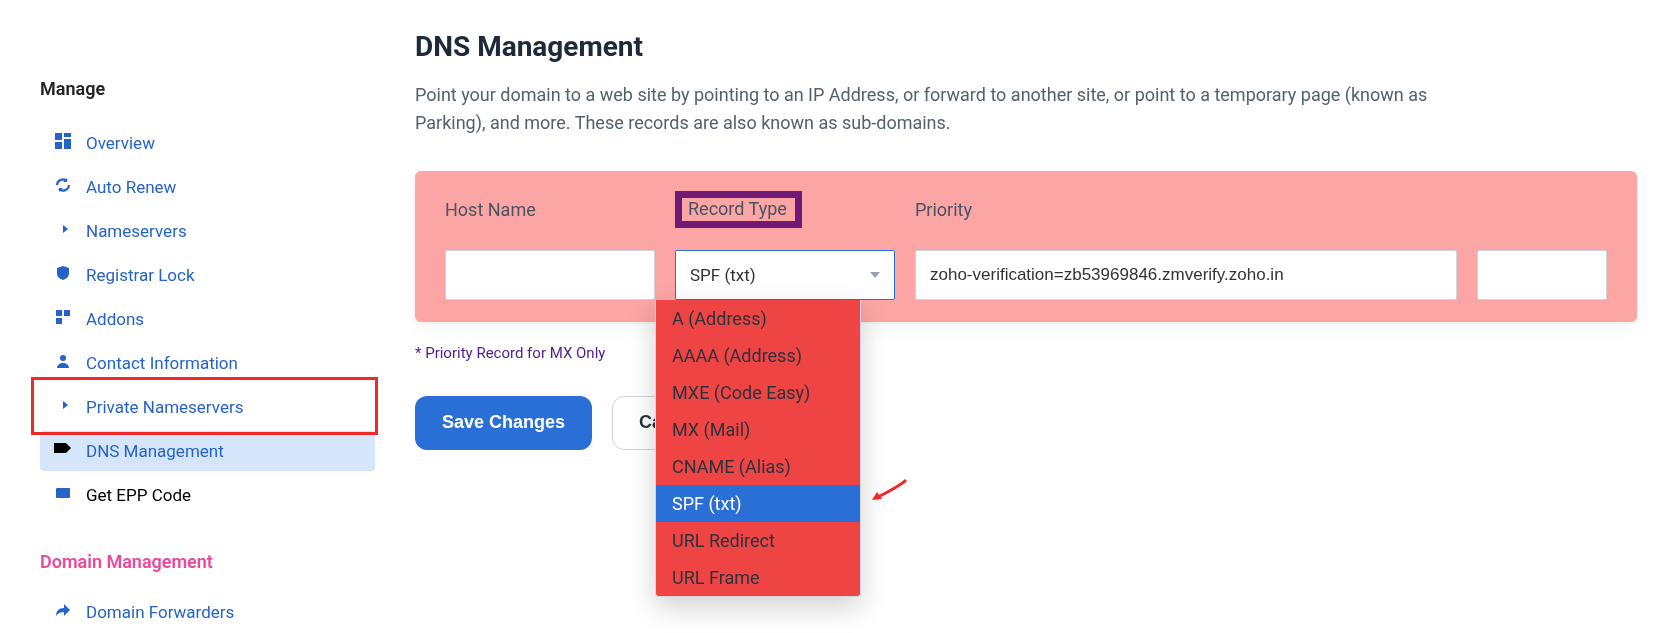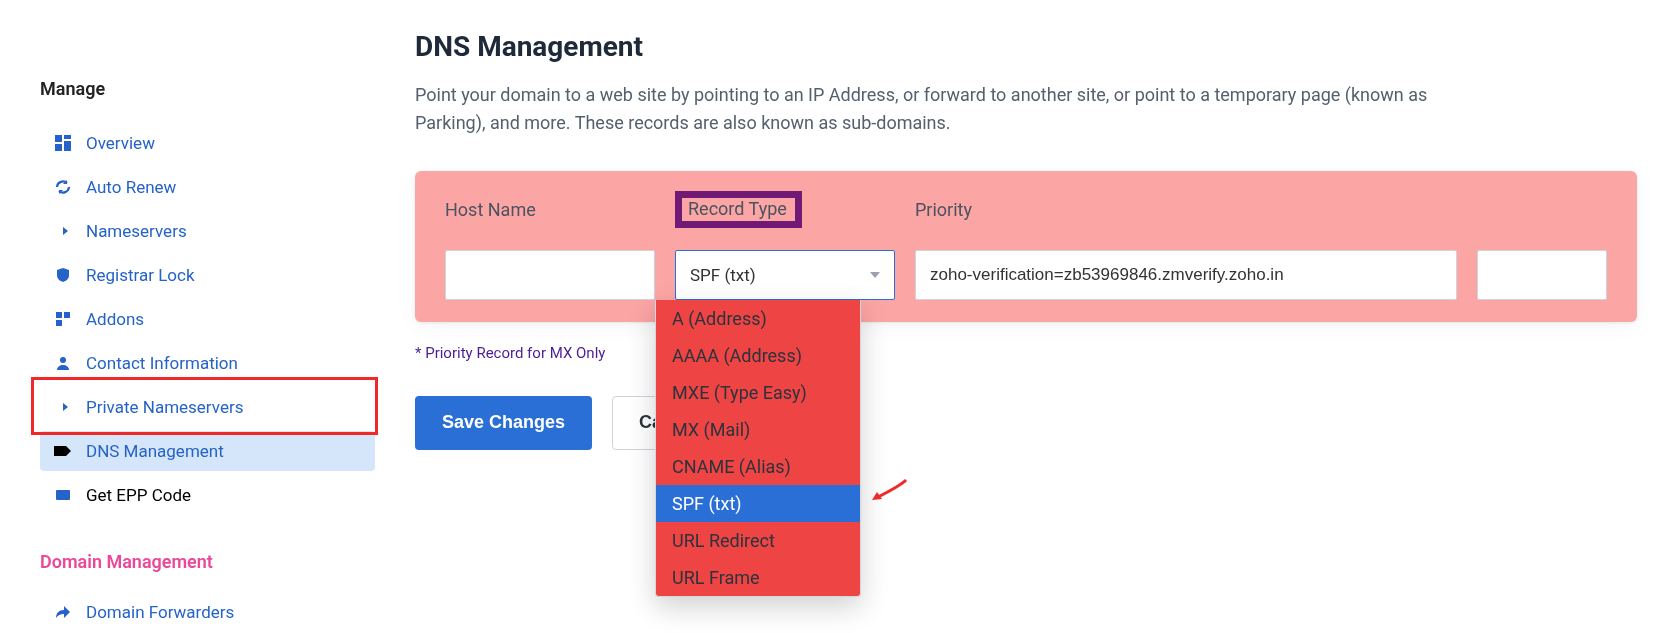--- a/index.html
+++ b/index.html
@@ -12,21 +12,21 @@
     position: relative;
     overflow: hidden;
   }
   .layout { display: flex; padding: 30px 40px 0 40px; gap: 40px; }
   .sidebar { width: 335px; flex: 0 0 335px; margin-top: 48px; }
   .sidebar h3 {
     font-size: 18px; font-weight: 600; color: #222; margin-bottom: 24px;
   }
   .side-list { list-style: none; }
   .side-item {
-    display: flex; align-items: center; gap: 14px;
+    display: flex; align-items: flex-start; gap: 14px;
     padding: 10px 14px; margin-bottom: 4px;
     font-size: 17px; color: #2563c9; cursor: pointer;
     border-radius: 4px;
   }
   .side-item .ic { width: 18px; display:flex; align-items:center; justify-content:center; color:#2563c9; }
   .side-item.active { background: #d6e6fa; color:#2563c9; }
   .side-item.active .ic { color:#000; }
   .side-item.epp { color:#000; }
   .side-item.epp .ic { color:#2563c9; }
   .sidebar h4 {
@@ -77,21 +77,21 @@
   }
   .select-box .caret {
     width:0;height:0;border-left:5px solid transparent;border-right:5px solid transparent;border-top:6px solid #9aa2ad;
   }
 
   .note { font-size: 15px; color:#4c1d95; margin-top: 22px; }
 
   .buttons { display:flex; gap:20px; margin-top: 34px; }
   .btn {
     height: 54px; padding: 0 26px; font-size: 18px; font-weight:600;
-    border-radius: 4px; border:1px solid transparent; cursor:pointer;
+    border-radius: 12px; border:1px solid transparent; cursor:pointer;
     display:flex; align-items:center;
   }
   .btn.primary { background:#2a6fd6; color:#fff; }
   .btn.secondary { background:#fff; color:#2b333d; border-color:#cfd4db; }
 
   .dropdown {
     position:absolute; left: 655px; top: 300px;
     width: 206px; background:#ef4444;
     border:1px solid #d4d8de; border-top:none;
     border-radius: 0 0 4px 4px;
@@ -240,21 +240,21 @@
       <button class="btn secondary">Cancel</button>
     </div>
   </main>
 </div>
 
 <div class="highlight-box"></div>
 
 <div class="dropdown">
   <div class="opt">A (Address)</div>
   <div class="opt">AAAA (Address)</div>
-  <div class="opt">MXE (Type Easy)</div>
+  <div class="opt">MXE (Code Easy)</div>
   <div class="opt">MX (Mail)</div>
   <div class="opt">CNAME (Alias)</div>
   <div class="opt selected">SPF (txt)</div>
   <div class="opt">URL Redirect</div>
   <div class="opt">URL Frame</div>
 </div>
 
 <svg class="arrow" width="40" height="30" viewBox="0 0 40 30">
   <path d="M36 4 C 30 10, 18 16, 6 22" stroke="#f02828" stroke-width="3" fill="none"></path>
   <path d="M2 24 l10 -1 l-5 -7 z" fill="#f02828"></path>

